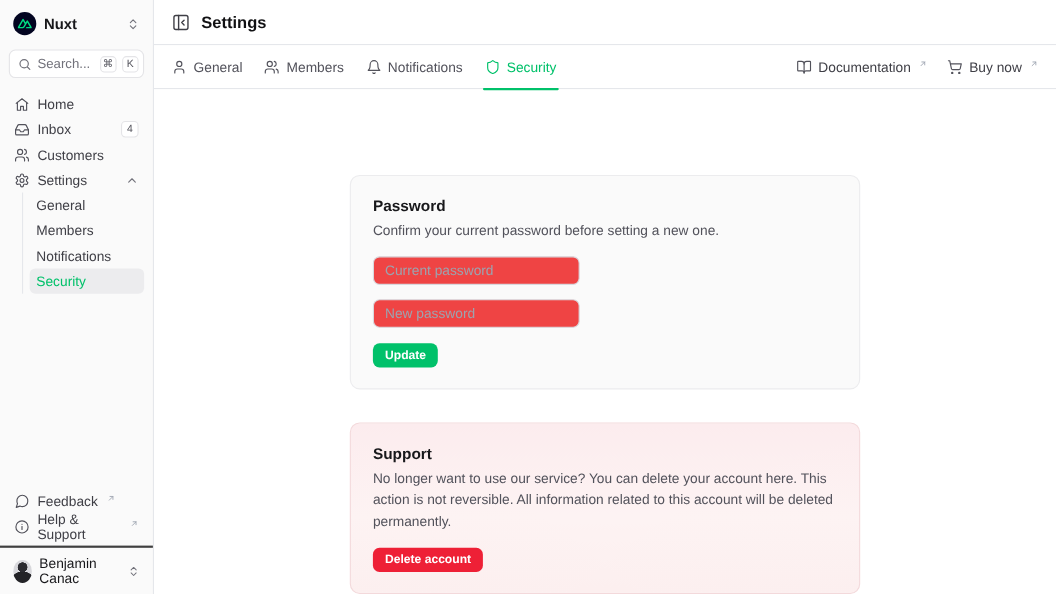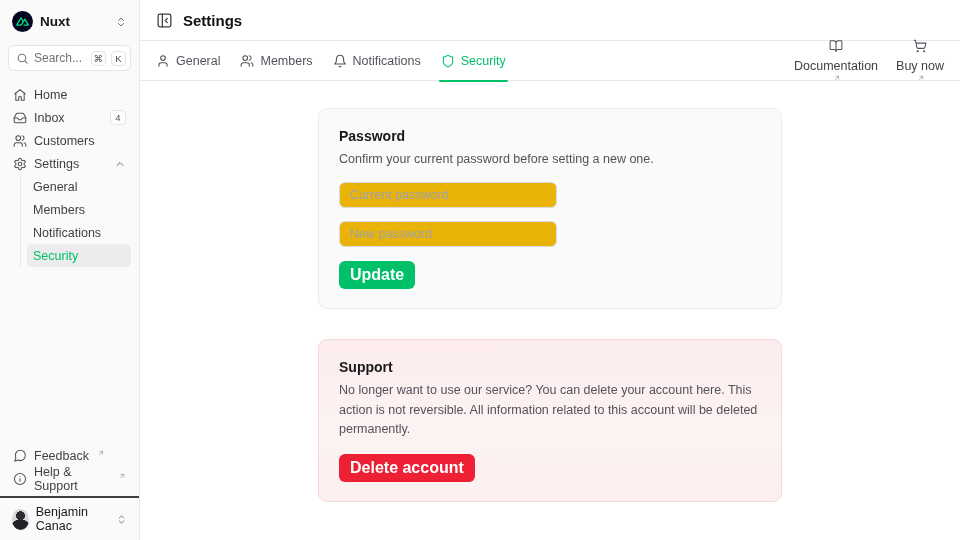--- a/index.html
+++ b/index.html
@@ -94,46 +94,46 @@
   .tab .ticon { color:#52525b; }
   .tab.active { color:#00c16a; }
   .tab.active .ticon { color:#00c16a; }
   .tab.active::after {
     content:""; position:absolute; left:-2px; right:-2px; bottom:-1px;
     height:2px; background:#00c16a; border-radius:2px;
   }
   .tab-actions { margin-left:auto; display:flex; align-items:center; gap:18px; }
   .action-link {
     display:flex; align-items:center; gap:6px; color:#3f3f46;
-    font-weight:500; cursor:pointer; font-size:12.5px;flex-direction:column;
+    font-weight:500; cursor:pointer; font-size:12.5px;
   }
   .action-link .aicon { color:#52525b; }
 
   .content {
     flex:1; overflow:auto; display:flex; flex-direction:column;
-    align-items:center; padding-top:27px; gap:30px;
+    align-items:center; padding-top:27px; gap:30px;justify-content:flex-end;
   }
   .card { width:464px; flex:none; border-radius:9px; padding:19px 20px; }
   .card-password { background:#fafafa; border:1px solid #ececee; }
   .card-account {
     background:linear-gradient(180deg, #fcecee 0%, #fdf3f3 55%, #fcefef 100%);
     border:1px solid #f3d9db;
   }
   .card h3 { font-size:14px; font-weight:700; color:#18181b; margin-bottom:6px; }
   .card .desc { font-size:12.5px; color:#52525b; line-height:1.55; }
   .field {
-    display:block; width:218px; margin-top:13px;
-    border:1px solid #d9d9de; border-radius:6px; background:#eab308;
+    display:block; width:188px; margin-top:13px;
+    border:1px solid #d9d9de; border-radius:6px; background:#ef4444;
     padding:5px 10px; font-size:12.5px; color:#18181b;
     font-family:"Liberation Sans", sans-serif; outline:none;
   }
   .field::placeholder { color:#9ca3af; }
   .btn {
     display:inline-block; margin-top:14px; border:none; cursor:pointer;
-    border-radius:6px; padding:5px 11px; font-size:16px; font-weight:600;
+    border-radius:6px; padding:5px 11px; font-size:11px; font-weight:600;
     color:#fff; font-family:"Liberation Sans", sans-serif;
   }
   .btn-primary { background:#00c16a; }
   .btn-danger { background:#ee2036; }
 </style>
 </head>
 <body>
 
 <aside class="sidebar">
 

